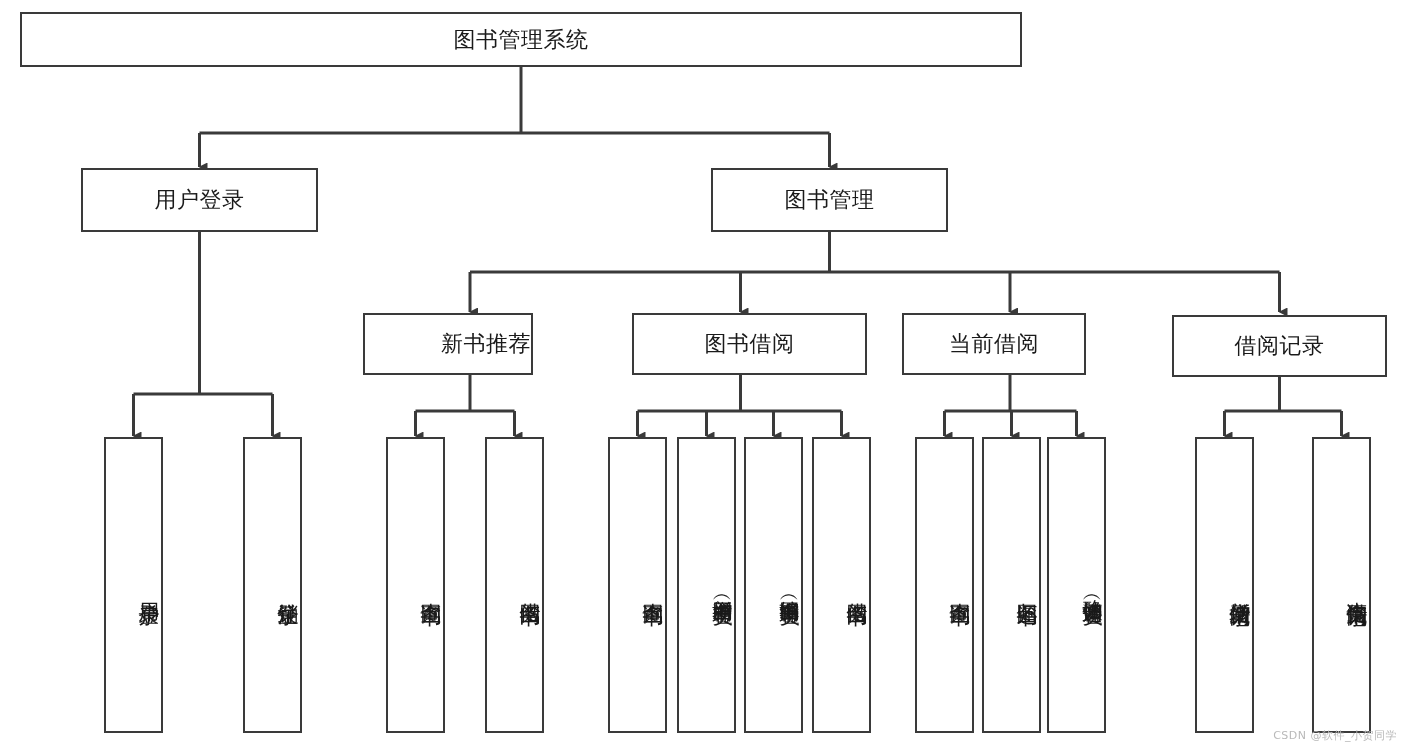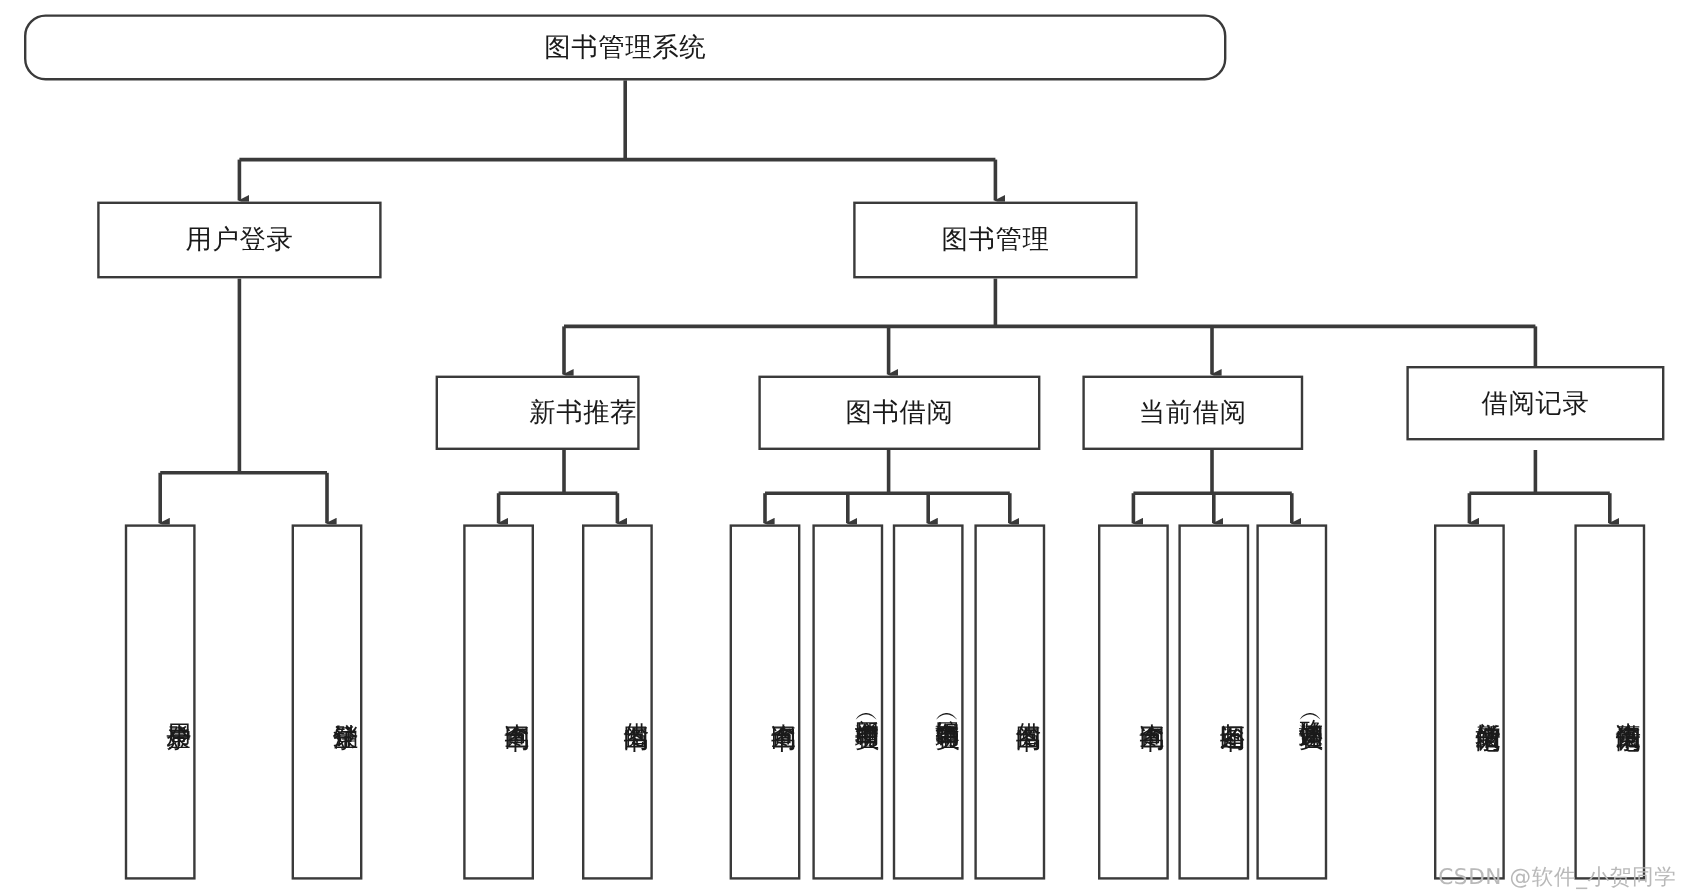--- a/index.html
+++ b/index.html
@@ -52,21 +52,21 @@
     padding-top: 6px;
     text-align: center;
   }
   .node-v.tall-text {
     font-size: 20px;
   }
   .watermark {
     position: absolute;
     right: 8px;
     bottom: 4px;
-    font-size: 18px;
+    font-size: 11px;
     color: #b9b9b9;
     white-space: nowrap;
     letter-spacing: 0.5px;
   }
 </style>
 </head>
 <body>
 
 <div id="diagram-root">
 
@@ -106,41 +106,41 @@
         <line x1="944.5" y1="411" x2="944.5" y2="436" marker-end="url(#arrowhead)"></line>
         <line x1="1011.5" y1="411" x2="1011.5" y2="436" marker-end="url(#arrowhead)"></line>
         <line x1="1076.5" y1="411" x2="1076.5" y2="436" marker-end="url(#arrowhead)"></line>
         <line x1="1279.5" y1="375" x2="1279.5" y2="411"></line>
         <line x1="1224.5" y1="411" x2="1341.5" y2="411"></line>
         <line x1="1224.5" y1="411" x2="1224.5" y2="436" marker-end="url(#arrowhead)"></line>
         <line x1="1341.5" y1="411" x2="1341.5" y2="436" marker-end="url(#arrowhead)"></line>
       </g>
   </svg>
 
-  <div class="node-box node-h" id="box-root" style="left: 20px; top: 12px; width: 1002px; height: 55px; border-radius: 18px;">
+  <div class="node-box node-h" id="box-root" style="left: 20px; top: 12px; width: 1002px; height: 55px;">
     <span>图书管理系统</span>
   </div>
 
   <div class="node-box node-h" id="box-user-login" style="left: 81px; top: 168px; width: 237px; height: 64px;">
     <span>用户登录</span>
   </div>
   <div class="node-box node-h" id="box-book-management" style="left: 711px; top: 168px; width: 237px; height: 64px; text-align: right;">
     <span>图书管理</span>
   </div>
 
   <div class="node-box node-h" id="box-new-book-recommend" style="left: 363px; top: 313px; width: 170px; height: 62px; justify-content: flex-end;">
     <span>新书推荐</span>
   </div>
   <div class="node-box node-h" id="box-book-borrow" style="left: 632px; top: 313px; width: 235px; height: 62px;">
     <span>图书借阅</span>
   </div>
   <div class="node-box node-h" id="box-current-borrow" style="left: 902px; top: 313px; width: 184px; height: 62px;">
     <span>当前借阅</span>
   </div>
-  <div class="node-box node-h" id="box-borrow-records" style="left: 1172px; top: 305px; width: 215px; height: 62px;">
+  <div class="node-box node-h" id="box-borrow-records" style="left: 1172px; top: 315px; width: 215px; height: 62px;">
     <span>借阅记录</span>
   </div>
 
   <div class="node-box node-v" id="box-leaf-user-login" style="left: 104px; top: 437px; width: 59px; height: 296px;">
     <span>用户登录</span>
   </div>
   <div class="node-box node-v" id="box-leaf-user-logout" style="left: 243px; top: 437px; width: 59px; height: 296px;">
     <span>注销登录</span>
   </div>
   <div class="node-box node-v" id="box-leaf-query-book-recommend" style="left: 386px; top: 437px; width: 59px; height: 296px;">

